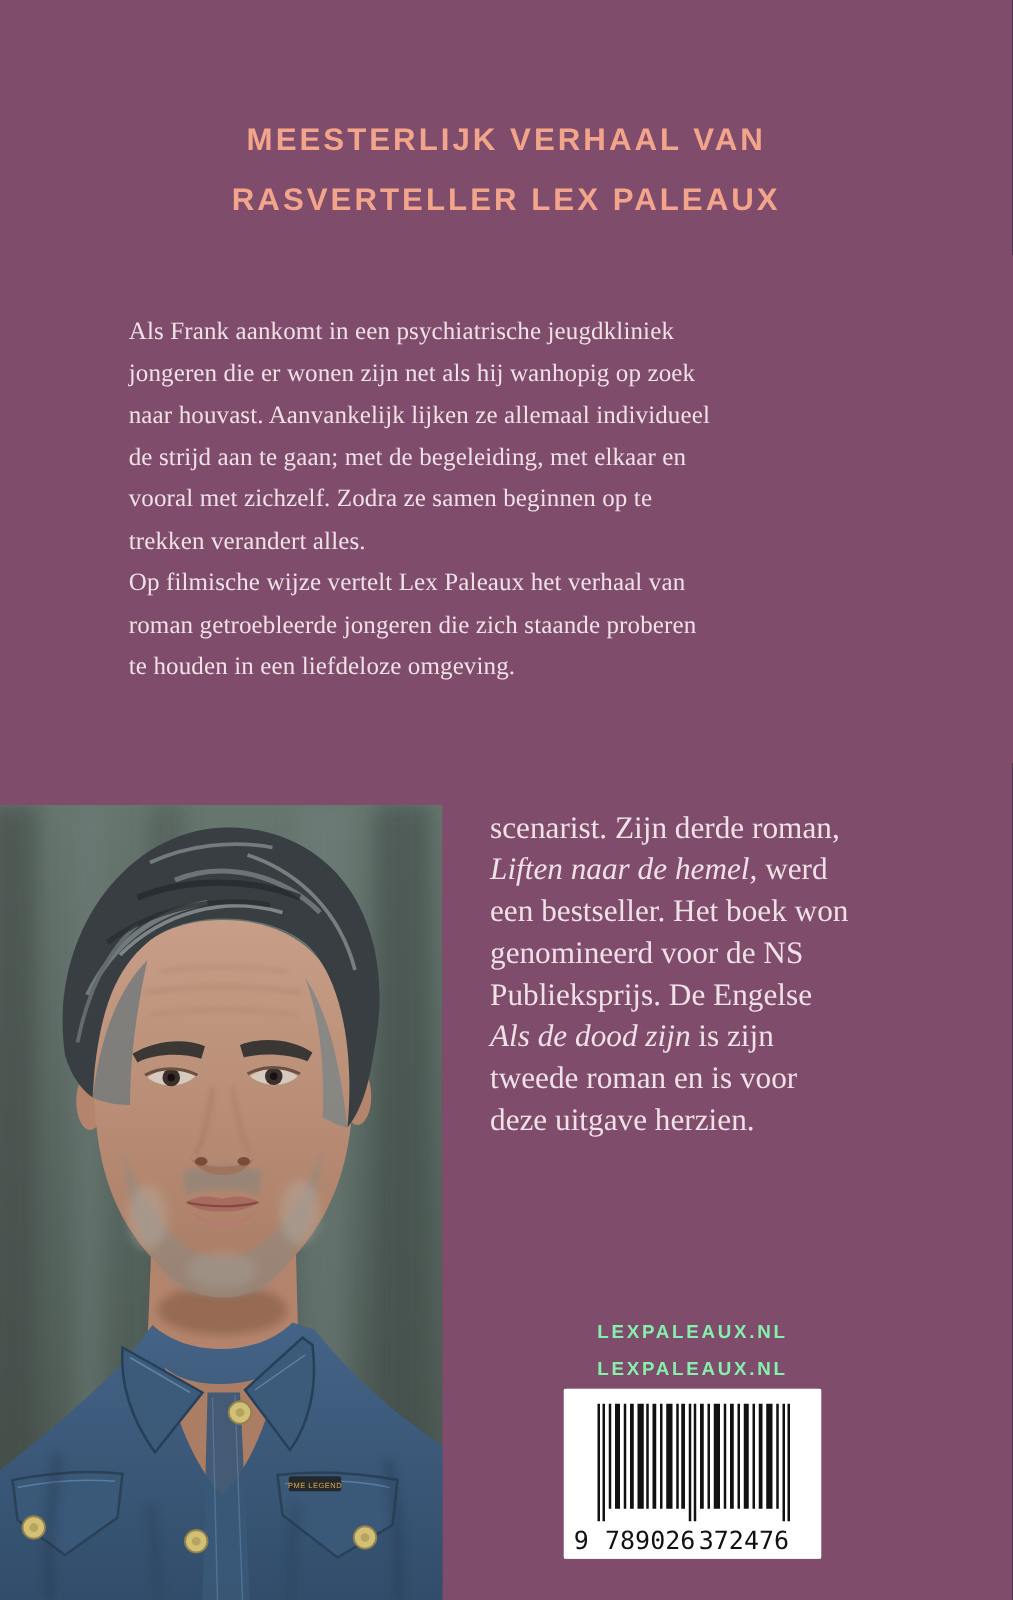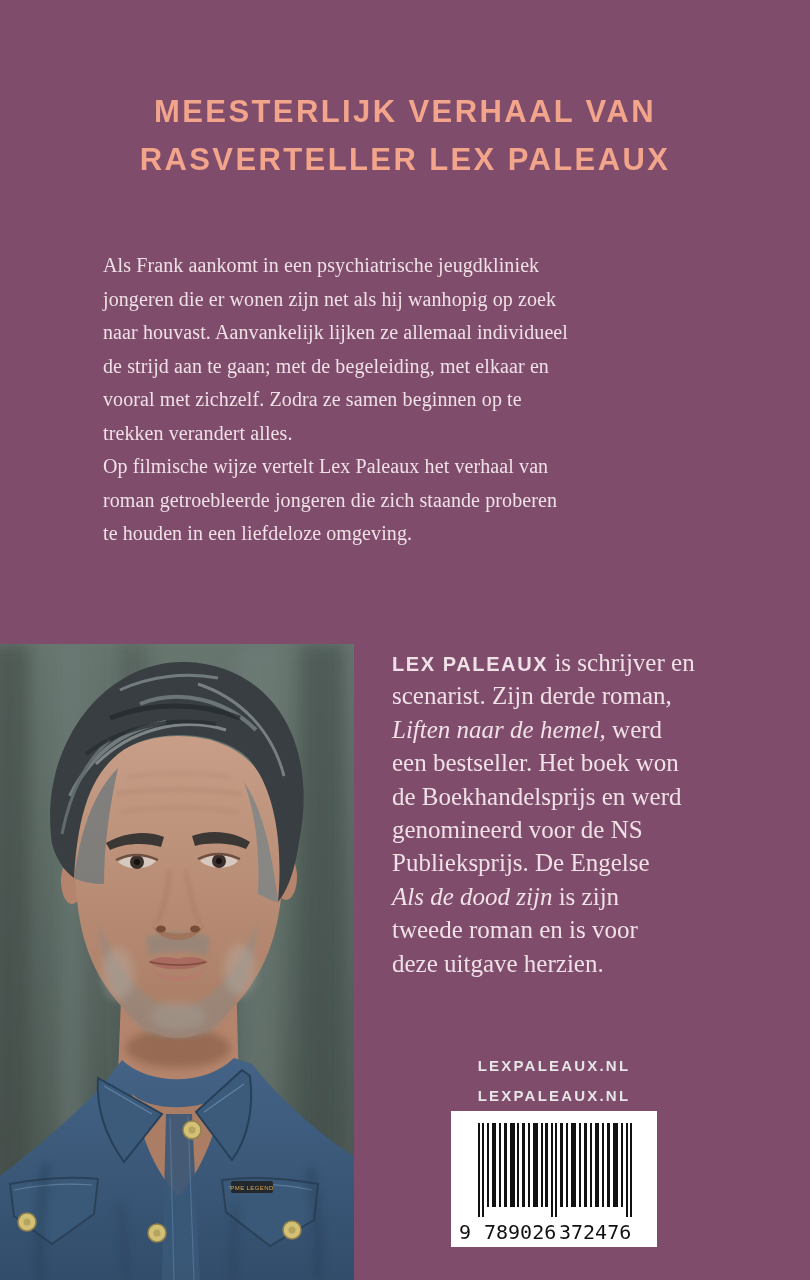--- a/index.html
+++ b/index.html
@@ -5,21 +5,21 @@
   html,body{margin:0;padding:0;background:#2a2a2a;}
   .page{
     position:relative;width:810px;height:1280px;overflow:hidden;
     background:#7f4c6c;
     font-family:"Liberation Serif", serif;
   }
   
   .tagline{
     position:absolute;top:88px;left:0;width:810px;text-align:center;
     font-family:"Liberation Sans", sans-serif;font-weight:bold;
-    font-size:31px;line-height:48px;letter-spacing:2.4px;color:#f2a58a;
+    font-size:25px;line-height:48px;letter-spacing:2.4px;color:#f2a58a;
   }
   
   .blurb{
     position:absolute;left:103px;top:249px;
     color:#efe1e6;font-size:20px;line-height:33.5px;
     white-space:nowrap;letter-spacing:0.1px;
   }
   .blurb .line{height:33.5px;}
   
   .bio{
@@ -29,21 +29,21 @@
   .bio .line{height:33.4px;}
   .bio .name{
     font-family:"Liberation Sans", sans-serif;font-weight:bold;
     font-size:20px;letter-spacing:1.6px;
   }
   .bio .italic{font-style:italic;}
   
   .websites{
     position:absolute;left:414px;top:1051px;width:280px;text-align:center;
     font-family:"Liberation Sans", sans-serif;font-weight:bold;
-    font-size:15px;letter-spacing:2.2px;line-height:30px;color:#e5e5e5;
+    font-size:15px;letter-spacing:2.2px;line-height:30px;color:#86efac;
     white-space:nowrap;
   }
   
   .photo{position:absolute;left:0;top:644px;width:354px;height:636px;}
   .photo svg{display:block;}
   
   .barcode{
     position:absolute;left:451px;top:1111px;width:206px;height:136px;
     background:#ffffff;border-radius:2px;
   }
@@ -230,25 +230,23 @@
         </g>
         <g fill="none" opacity="0.7">
           <path d="M110,74 C150,58 200,58 240,74" stroke="#22282b" stroke-width="5"></path>
           <path d="M86,110 C120,84 170,72 216,80" stroke="#262c2f" stroke-width="4"></path>
         </g>
       </g>
     </svg>
   </div>
 
   <div class="bio">
-    <div class="line"><span class="name">LEX PALEAUX</span><span> is schrijver en</span></div>
     <div class="line">scenarist. Zijn derde roman,</div>
     <div class="line"><span class="italic">Liften naar de hemel,</span><span> werd</span></div>
     <div class="line">een bestseller. Het boek won</div>
-    <div class="line">de Boekhandelsprijs en werd</div>
     <div class="line">genomineerd voor de NS</div>
     <div class="line">Publieksprijs. De Engelse</div>
     <div class="line"><span class="italic">Als de dood zijn</span><span> is zijn</span></div>
     <div class="line">tweede roman en is voor</div>
     <div class="line">deze uitgave herzien.</div>
   </div>
 
   <div class="websites">
     <div>LEXPALEAUX.NL</div>
     <div>LEXPALEAUX.NL</div>

